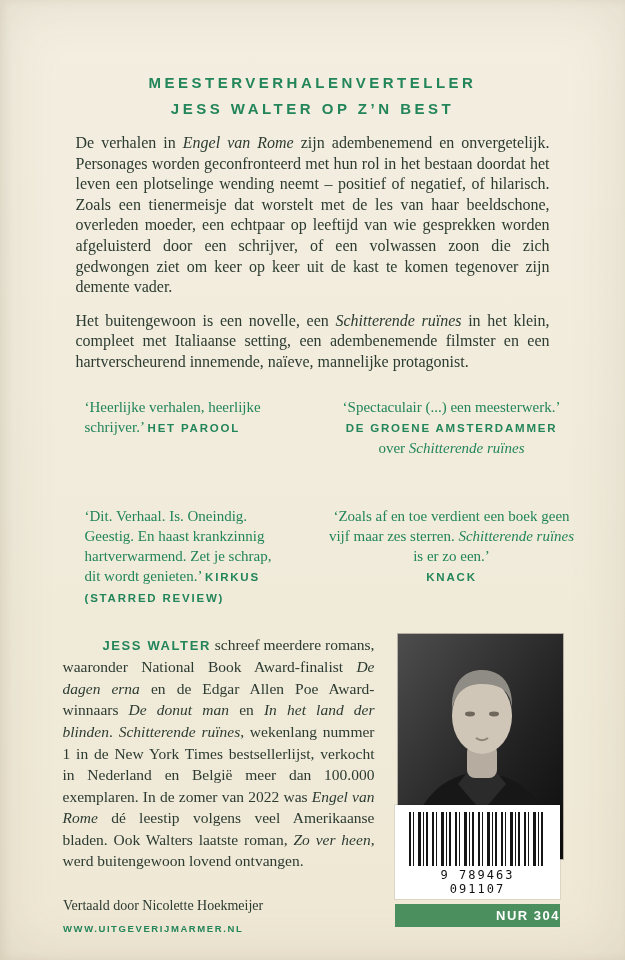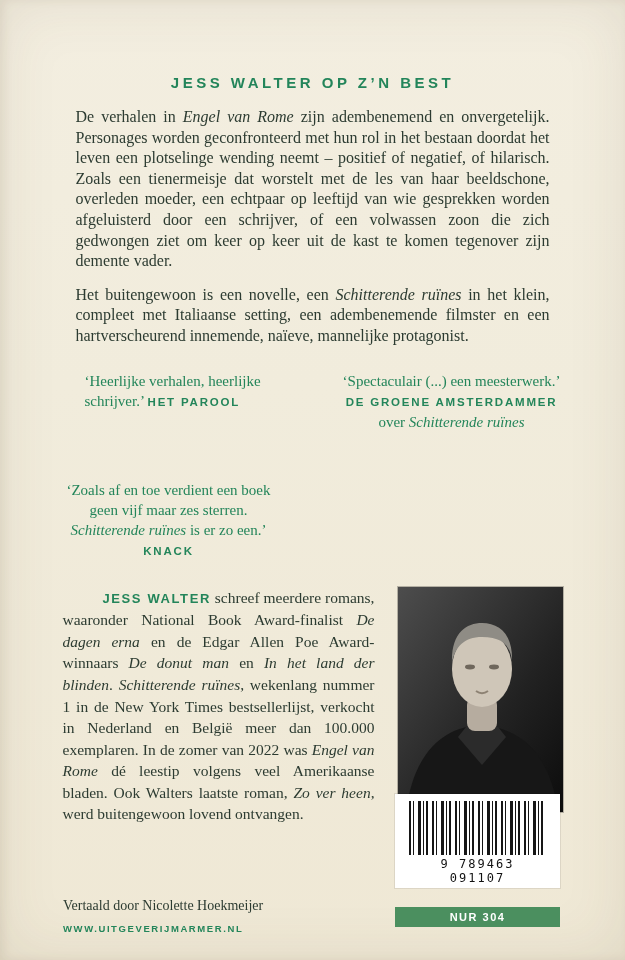--- a/index.html
+++ b/index.html
@@ -49,41 +49,43 @@
   .barcode-white{background:#ffffff;padding:7px 14px 3px;box-shadow:0 0 0 1px rgba(0,0,0,.08);}
   .bars{height:54px;background-color:#ffffff;
     background-image:repeating-linear-gradient(90deg,
       #161616 0 2px, transparent 2px 4px,
       #161616 4px 5px, transparent 5px 9px,
       #161616 9px 12px, transparent 12px 14px,
       #161616 14px 15px, transparent 15px 17px,
       #161616 17px 19px, transparent 19px 23px);}
   .digits{font-family:"DejaVu Sans Mono",monospace;font-size:12px;color:#111;
     text-align:center;letter-spacing:2px;padding-top:2px;}
-  .nur{margin-top:19px;background:var(--nur);color:#ffffff;text-align:center;
-    font-family:"Liberation Sans",sans-serif;font-size:11px;font-weight:bold;
+  .nur{margin-top:5px;background:var(--nur);color:#ffffff;text-align:right;
+    font-family:"Liberation Sans",sans-serif;font-size:13px;font-weight:bold;
     letter-spacing:1.5px;padding:4px 0;}
 </style>
 </head>
 <body>
 
 <div class="cover">
 
   <div class="header">
+    <div class="h-line">MEESTERVERHALENVERTELLER</div>
     <div class="h-line">JESS WALTER OP Z’N BEST</div>
   </div>
 
   <div class="description">
     <p><span>De verhalen in </span><span class="it">Engel van Rome</span><span> zijn adembenemend en onvergetelijk. Personages worden geconfronteerd met hun rol in het bestaan doordat het leven een plotselinge wending neemt – positief of negatief, of hilarisch. Zoals een tienermeisje dat worstelt met de les van haar beeldschone, overleden moeder, een echtpaar op leeftijd van wie gesprekken worden afgeluisterd door een schrijver, of een volwassen zoon die zich gedwongen ziet om keer op keer uit de kast te komen tegenover zijn demente vader.</span></p>
     <p><span>Het buitengewoon is een novelle, een </span><span class="it">Schitterende ruïnes</span><span> in het klein, compleet met Italiaanse setting, een adembenemende filmster en een hartverscheurend innemende, naïeve, mannelijke protagonist.</span></p>
   </div>
 
   <div class="quotes">
     <p class="q q-left"><span>‘Heerlijke verhalen, heerlijke schrijver.’ </span><span class="attr">HET PAROOL</span></p>
     <p class="q q-right"><span>‘Spectaculair (...) een meesterwerk.’</span><br><span class="attr">DE GROENE AMSTERDAMMER</span><br><span>over </span><span class="it">Schitterende ruïnes</span></p>
+    <p class="q q-left"><span>‘Dit. Verhaal. Is. Oneindig. Geestig. En haast krankzinnig hartverwarmend. Zet je schrap, dit wordt genieten.’ </span><span class="attr">KIRKUS (STARRED REVIEW)</span></p>
     <p class="q q-right"><span>‘Zoals af en toe verdient een boek geen vijf maar zes sterren. </span><span class="it">Schitterende ruïnes</span><span> is er zo een.’</span><br><span class="attr">KNACK</span></p>
   </div>
 
   <div class="author-section">
     <p class="bio"><span class="author-name">JESS WALTER</span><span> schreef meerdere romans, waaronder National Book Award-finalist </span><span class="it">De dagen erna</span><span> en de Edgar Allen Poe Award-winnaars </span><span class="it">De donut man</span><span> en </span><span class="it">In het land der blinden</span><span>. </span><span class="it">Schitterende ruïnes</span><span>, wekenlang nummer 1 in de New York Times bestsellerlijst, verkocht in Nederland en België meer dan 100.000 exemplaren. In de zomer van 2022 was </span><span class="it">Engel van Rome</span><span> dé leestip volgens veel Amerikaanse bladen. Ook Walters laatste roman, </span><span class="it">Zo ver heen</span><span>, werd buitengewoon lovend ontvangen.</span></p>
     <div class="photo">
       <svg width="165" height="225" viewBox="0 0 165 225">
         <defs>
           <linearGradient id="pbg" x1="0" y1="0" x2="1" y2="1">
             <stop offset="0" stop-color="#4d4d4d"></stop>

